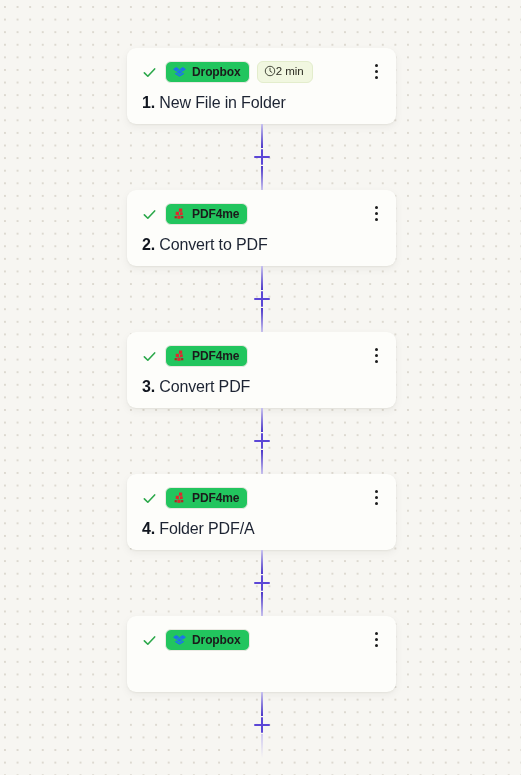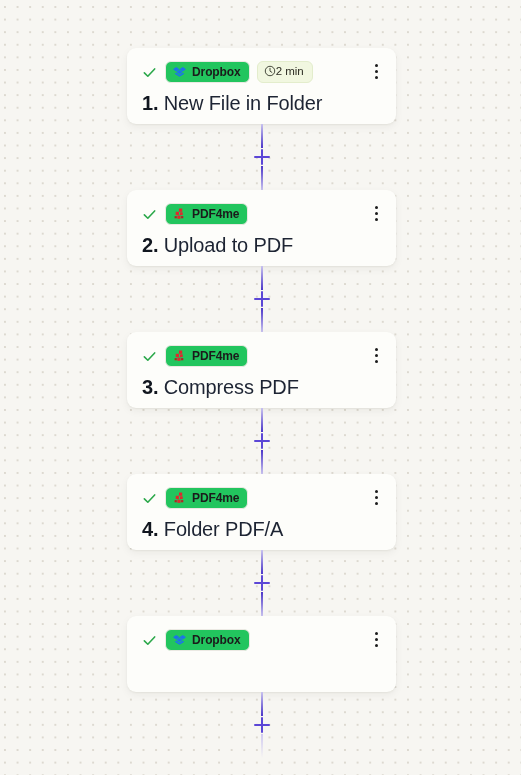--- a/index.html
+++ b/index.html
@@ -129,21 +129,21 @@
   }
   .menu-button .dot {
     width: 3px;
     height: 3px;
     border-radius: 50%;
     background: #1c1c1c;
   }
 
   .card-title {
     margin-top: 11px;
-    font-size: 20px;
+    font-size: 16px;
     color: #1d2433;
     line-height: 18px;
     letter-spacing: -0.15px;
     white-space: nowrap;
   }
   .card-title .step-num {
     font-weight: bold;
     color: #11161f;
   }
 
@@ -267,21 +267,21 @@
           <span class="provider-name">PDF4me</span>
         </span>
       </div>
       <div class="menu-button">
         <span class="dot"></span>
         <span class="dot"></span>
         <span class="dot"></span>
       </div>
       <div class="card-title">
         <span class="step-num">2.</span>
-        <span>Upload to PDF</span>
+        <span>Convert to PDF</span>
       </div>
     </div>
 
     <div class="connector">
       <div class="line-top"></div>
       <div class="plus-button">
         <span class="bar-h"></span>
         <span class="bar-v"></span>
       </div>
       <div class="line-bottom"></div>
@@ -304,21 +304,21 @@
           <span class="provider-name">PDF4me</span>
         </span>
       </div>
       <div class="menu-button">
         <span class="dot"></span>
         <span class="dot"></span>
         <span class="dot"></span>
       </div>
       <div class="card-title">
         <span class="step-num">3.</span>
-        <span>Compress PDF</span>
+        <span>Convert PDF</span>
       </div>
     </div>
 
     <div class="connector">
       <div class="line-top"></div>
       <div class="plus-button">
         <span class="bar-h"></span>
         <span class="bar-v"></span>
       </div>
       <div class="line-bottom"></div>

